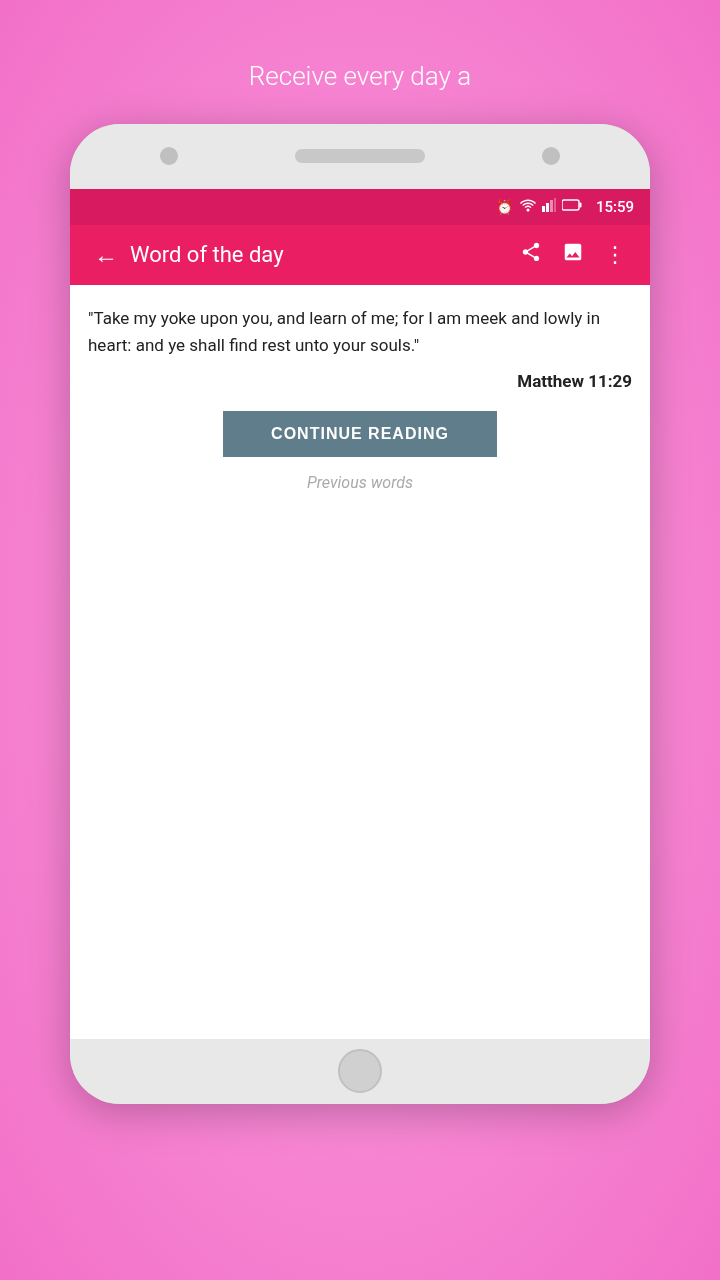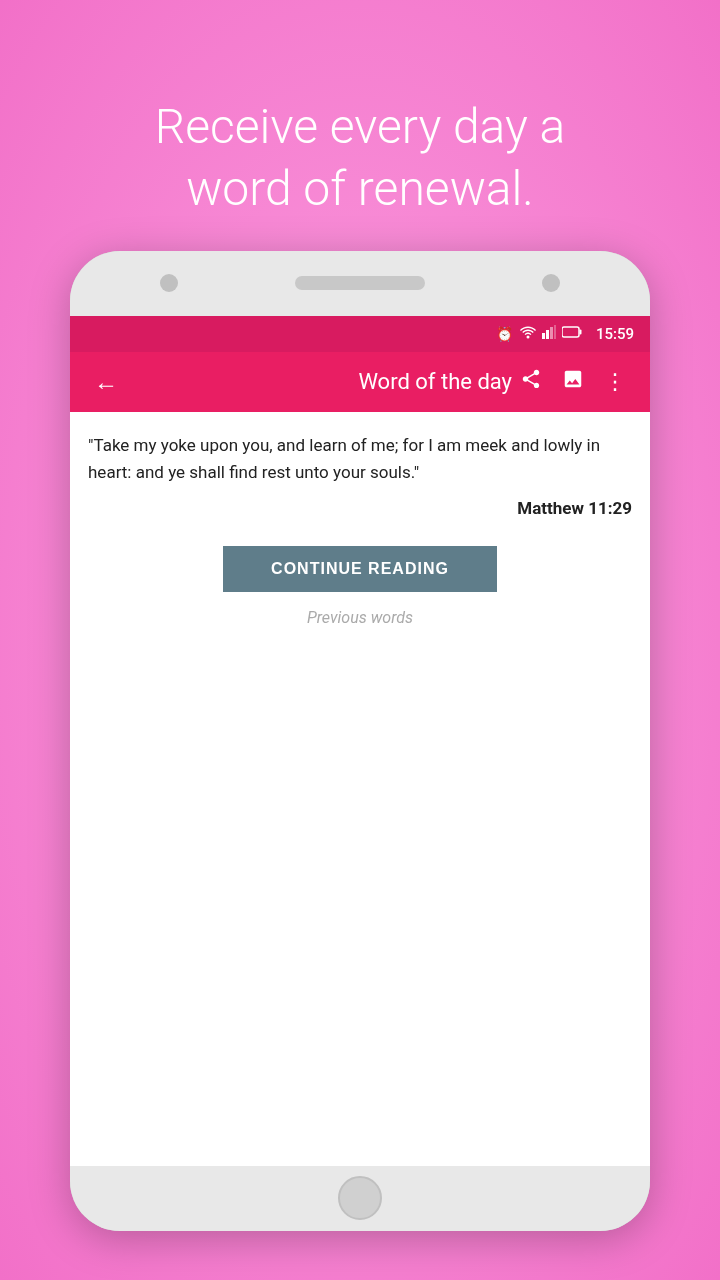--- a/index.html
+++ b/index.html
@@ -22,24 +22,24 @@
       content: '';
       position: absolute;
       inset: 0;
       background: radial-gradient(ellipse at center, #fc9fe0 0%, #f270c8 100%);
       z-index: 0;
     }
 
     .tagline {
       position: relative;
       z-index: 2;
-      margin-top: 96px;
+      margin-top: 60px;
       text-align: center;
       color: white;
-      font-size: 48px;
+      font-size: 26px;
       font-weight: 300;
       line-height: 1.3;
       padding: 0 60px;
     }
 
     
     .phone-frame {
       position: relative;
       z-index: 2;
       margin-top: 30px;
@@ -169,21 +169,21 @@
       cursor: pointer;
       padding: 8px;
       margin-right: 4px;
     }
 
     .app-title {
       flex: 1;
       color: white;
       font-size: 22px;
       font-weight: 400;
-      text-align: right;
+      text-align: left;
     }
 
     .toolbar-actions {
       display: flex;
       align-items: center;
       gap: 4px;
     }
 
     .toolbar-btn {
       color: white;
@@ -210,21 +210,21 @@
       width: 100%;
       margin-bottom: 12px;
     }
 
     .scripture-reference {
       font-size: 17px;
       font-weight: 700;
       color: #222;
       text-align: right;
       width: 100%;
-      margin-bottom: 28px;
+      margin-bottom: 20px;
     }
 
     .continue-btn {
       background: #5f7d8a;
       color: white;
       font-size: 16px;
       font-weight: 700;
       letter-spacing: 1px;
       border: none;
       padding: 14px 48px;
@@ -259,21 +259,20 @@
       border-radius: 50%;
       background: #d0d0d0;
       border: 2px solid #c0c0c0;
     }
   </style>
 </head>
 <body>
 
 <span class="tagline">
   <span>Receive every day a</span><br>
-  <span>word of renewal.</span>
 </span>
 
 <div class="phone-frame">
 
   <div class="phone-top-bezel">
     <div class="camera-left"></div>
     <div class="speaker"></div>
     <div class="camera-right"></div>
   </div>
 

